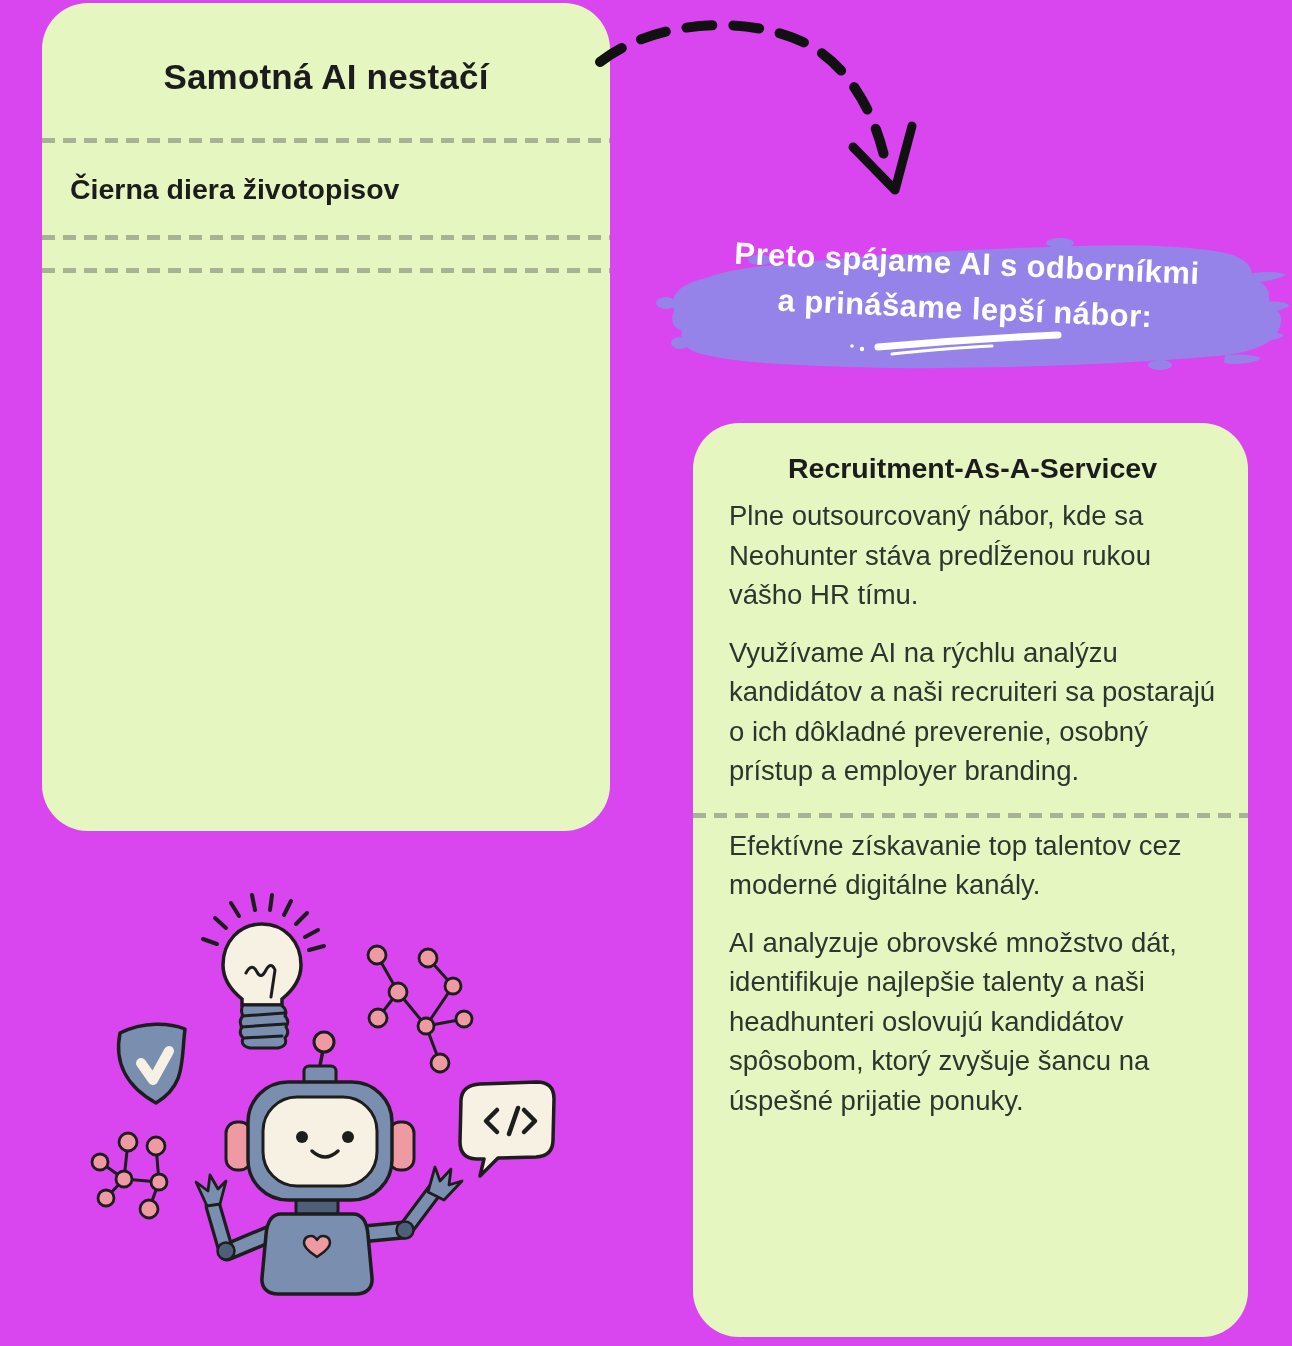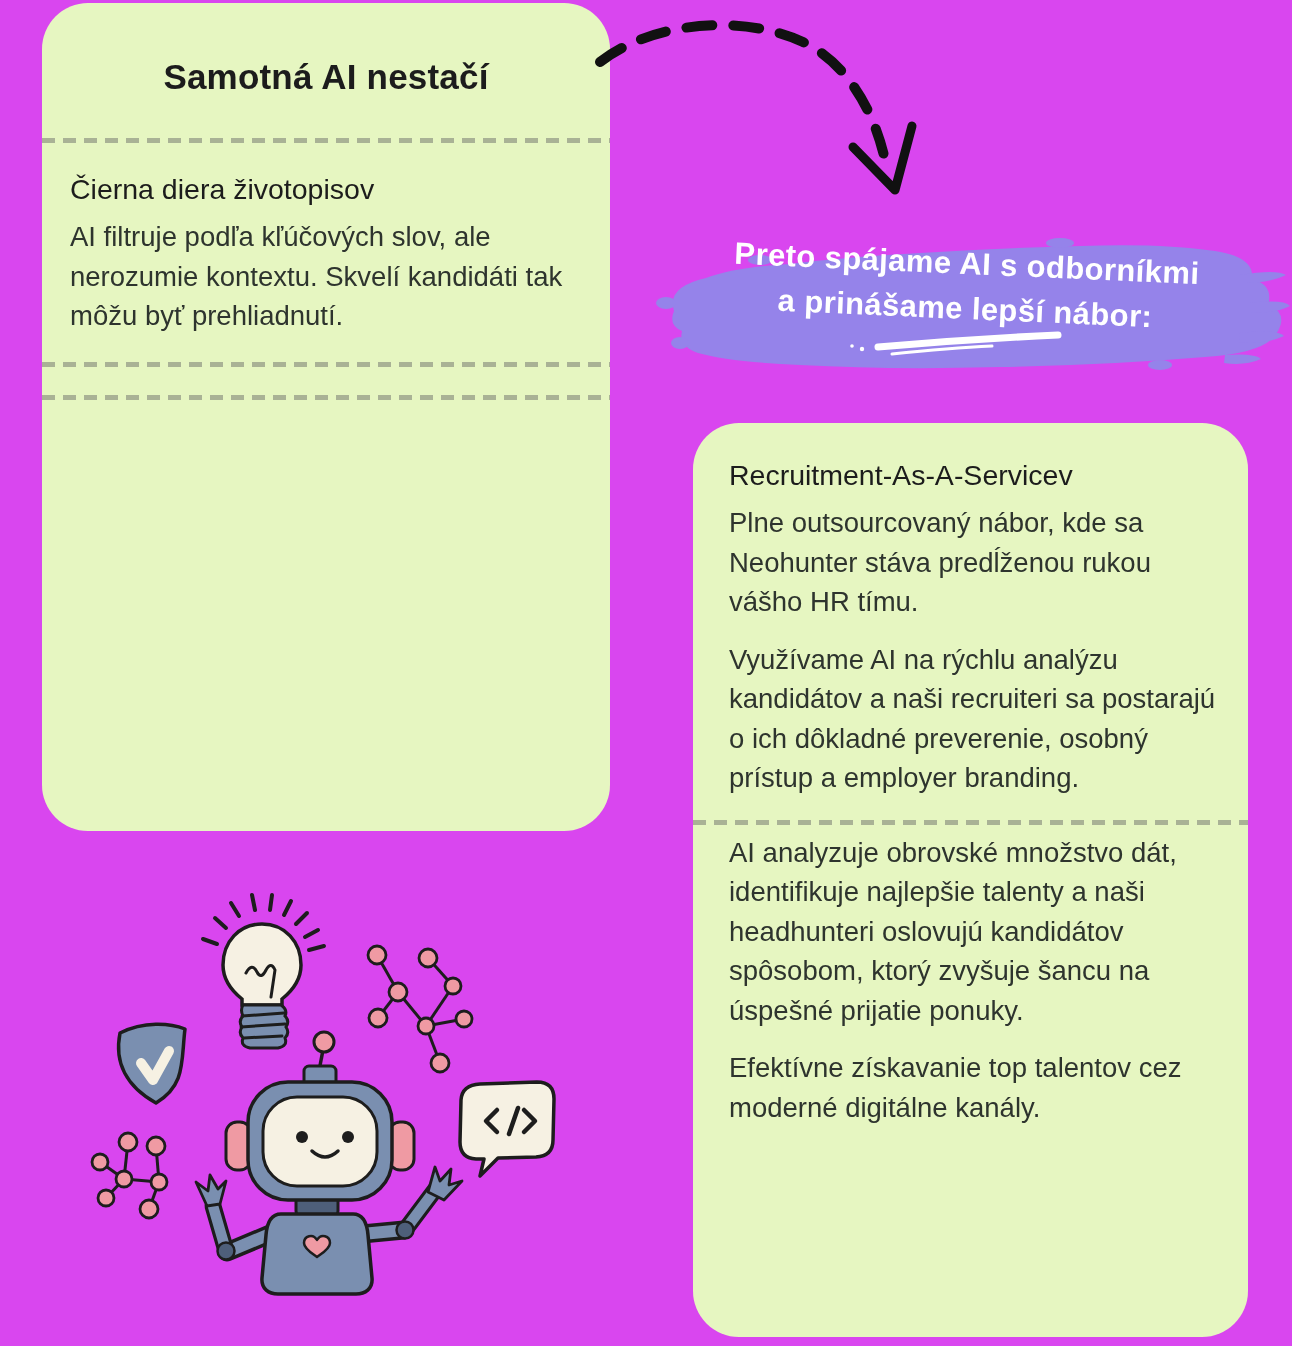--- a/index.html
+++ b/index.html
@@ -31,23 +31,23 @@
     height:5px;width:100%;
     background:repeating-linear-gradient(90deg,var(--divider) 0 13px,transparent 13px 21px);
   }
   .card-left .divider-1{margin-top:39px;}
   .card-left .divider-2{margin-top:26px;}
   .card-left .divider-3{margin-top:28px;}
   .card-right .divider-1{margin-top:22px;}
   .section{padding:0 28px;}
   .card-right .section{padding:0 32px 0 36px;}
   .section h2{
-    margin:26px 0 0;font-size:28.5px;line-height:40px;font-weight:400;color:var(--heading_dark);
-  }
-  .card-right .section h2.first{margin-top:32px;}
+    margin:26px 0 0;font-size:28.5px;line-height:40px;font-weight:700;color:var(--heading_dark);
+  }
+  .card-right .section h2.first{margin-top:25px;text-align:center;}
   .section p{
     margin:8px 0 0;font-size:27.5px;line-height:39.5px;color:var(--text_dark);
   }
   .section p + p{margin-top:18px;}
   .arrow-svg{position:absolute;left:588px;top:10px;width:340px;height:200px;}
   .banner{position:absolute;left:640px;top:215px;width:652px;height:170px;}
   .banner-svg{position:absolute;left:0;top:0;width:100%;height:100%;}
   .banner-text{
     position:absolute;left:0;top:26px;width:100%;text-align:center;
     transform:rotate(2.5deg);color:var(--white);font-weight:700;
@@ -59,21 +59,20 @@
 <body>
 
 <div class="canvas">
 
   <section class="card card-left">
     <h1>Samotná AI nestačí</h1>
     <div class="divider divider-1"></div>
 
     <div class="section">
       <h2>Čierna diera životopisov</h2>
-      <p>AI filtruje podľa kľúčových slov, ale nerozumie kontextu. Skvelí kandidáti tak môžu byť prehliadnutí.</p>
     </div>
     <div class="divider divider-2"></div>
 
     <div class="divider divider-3"></div>
 
   </section>
 
   <svg class="arrow-svg" viewBox="0 0 340 200" aria-hidden="true">
     <path d="M 12 52 C 60 14, 150 2, 215 32 C 258 52, 286 100, 297 150" fill="none" stroke="#111111" stroke-width="10" stroke-linecap="round" stroke-dasharray="26 21"></path>
     <path d="M 265 137 L 307 180 L 324 116" fill="none" stroke="#111111" stroke-width="9" stroke-linecap="round" stroke-linejoin="round"></path>
@@ -109,22 +108,22 @@
   </div>
 
   <section class="card card-right">
     <div class="section">
       <h2 class="first">Recruitment-As-A-Servicev</h2>
       <p>Plne outsourcovaný nábor, kde sa Neohunter stáva predĺženou rukou vášho HR tímu.</p>
       <p>Využívame AI na rýchlu analýzu kandidátov a naši recruiteri sa postarajú o ich dôkladné preverenie, osobný prístup a employer branding.</p>
     </div>
     <div class="divider divider-1"></div>
     <div class="section">
+      <p>Efektívne získavanie top talentov cez moderné digitálne kanály.</p>
       <p>AI analyzuje obrovské množstvo dát, identifikuje najlepšie talenty a naši headhunteri oslovujú kandidátov spôsobom, ktorý zvyšuje šancu na úspešné prijatie ponuky.</p>
-      <p>Efektívne získavanie top talentov cez moderné digitálne kanály.</p>
     </div>
   </section>
 
   <svg class="robot-svg" viewBox="0 0 520 466" aria-hidden="true">
 
     <g>
       <g stroke="var(--outline,#1d1d1d)" stroke-width="4" stroke-linecap="round">
         <line x1="157" y1="64" x2="143" y2="59"></line>
         <line x1="166" y1="48" x2="155" y2="38"></line>
         <line x1="179" y1="36" x2="171" y2="23"></line>

